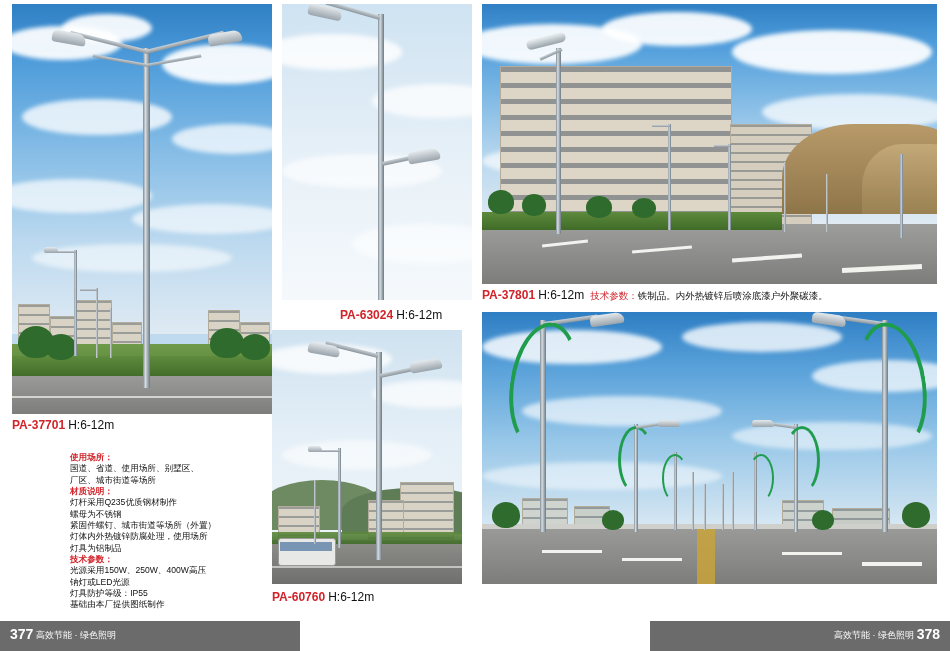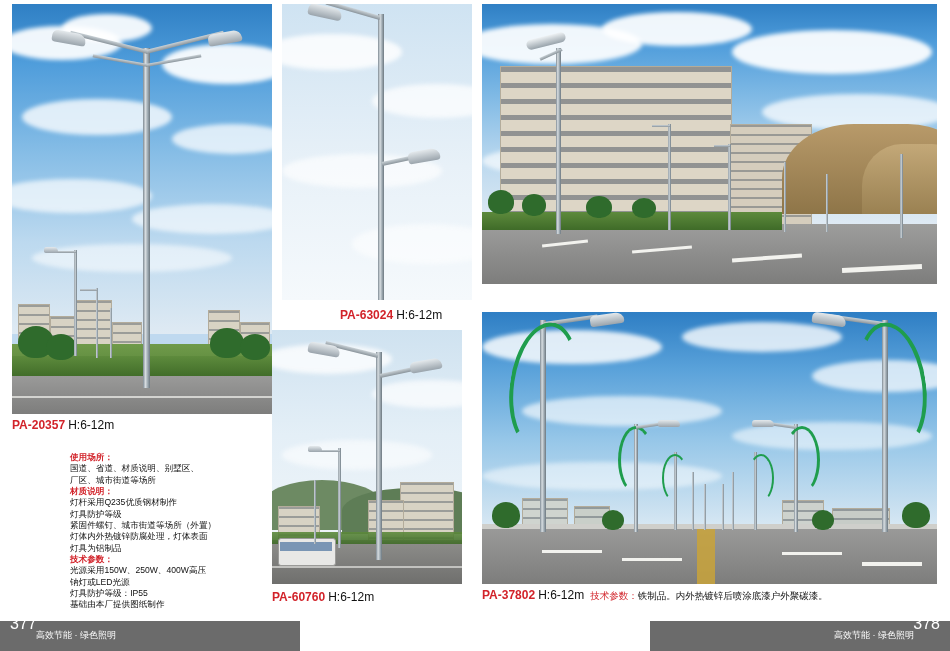--- a/index.html
+++ b/index.html
@@ -112,24 +112,24 @@
   .footer-bar {
     position: absolute;
     bottom: 0;
     height: 30px;
     background: #6b6b6b;
   }
   .footer-left { left: 0; width: 300px; }
   .footer-right { right: 0; width: 300px; }
   .folio {
     position: absolute;
-    bottom: 18px;
+    bottom: 9px;
     color: #ffffff;
-    font-size: 16px;
-    font-weight: normal;
+    font-size: 14px;
+    font-weight: bold;
   }
   .folio-text {
     position: absolute;
     bottom: 9px;
     color: #ffffff;
     font-size: 9px;
   }
 
   
   .bld {
@@ -219,32 +219,32 @@
 
     <div class="pole" style="left:62px; top:246px; width:3px; height:106px;"></div>
     <div class="arm" style="left:40px; top:247px; width:24px; height:2px;"></div>
     <div class="head" style="left:32px; top:243px; width:14px; height:6px;"></div>
     <div class="pole" style="left:84px; top:284px; width:2px; height:70px;"></div>
     <div class="arm" style="left:68px; top:285px; width:17px; height:2px;"></div>
     <div class="pole" style="left:98px; top:304px; width:2px; height:50px;"></div>
   </div>
 
   <div class="caption" style="left:12px; top:418px;">
-    <span class="code">PA-20357</span><span class="size">H:6-12m</span>
+    <span class="code">PA-37701</span><span class="size">H:6-12m</span>
   </div>
 
   <div class="spec">
     <div class="hd">使用场所：</div>
-    <div>国道、省道、材质说明、别墅区、</div>
+    <div>国道、省道、使用场所、别墅区、</div>
     <div>厂区、城市街道等场所</div>
     <div class="hd">材质说明：</div>
     <div>灯杆采用Q235优质钢材制作</div>
-    <div>灯具防护等级</div>
+    <div>螺母为不锈钢</div>
     <div>紧固件螺钉、城市街道等场所（外置）</div>
-    <div>灯体内外热镀锌防腐处理，灯体表面</div>
+    <div>灯体内外热镀锌防腐处理，使用场所</div>
     <div>灯具为铝制品</div>
     <div class="hd">技术参数：</div>
     <div>光源采用150W、250W、400W高压</div>
     <div>钠灯或LED光源</div>
     <div>灯具防护等级：IP55</div>
     <div>基础由本厂提供图纸制作</div>
   </div>
 
   <div class="photo" style="left:282px; top:4px; width:190px; height:296px; background:#ffffff;">
     <div class="sky" style="height:296px; background:linear-gradient(#cfe3f2 0%, #e8f1f8 55%, #f5f9fc 100%);"></div>
@@ -345,20 +345,23 @@
     <div class="pole" style="left:302px; top:158px; width:2px; height:70px;"></div>
     <div class="pole" style="left:344px; top:170px; width:2px; height:58px;"></div>
     <div class="pole" style="left:418px; top:150px; width:3px; height:84px;"></div>
 
     <div class="tree" style="left:6px; top:186px; width:26px; height:24px;"></div>
     <div class="tree" style="left:40px; top:190px; width:24px; height:22px;"></div>
     <div class="tree" style="left:104px; top:192px; width:26px; height:22px;"></div>
     <div class="tree" style="left:150px; top:194px; width:24px; height:20px;"></div>
   </div>
 
+  <div class="caption" style="left:482px; top:288px;">
+    <span class="code">PA-37801</span><span class="size">H:6-12m</span><span class="tech-label">技术参数：</span><span class="tech-text">铁制品。内外热镀锌后喷涂底漆户外聚碳漆。</span>
+  </div>
 
   <div class="photo" style="left:482px; top:312px; width:455px; height:272px;">
     <div class="sky" style="height:230px; background:linear-gradient(#2e7ec4 0%, #5aa2da 25%, #95c6e8 55%, #c9e0f0 85%, #e3eef6 100%);"></div>
     <div class="cloud" style="left:0px; top:18px; width:180px; height:34px; opacity:.9;"></div>
     <div class="cloud" style="left:200px; top:10px; width:160px; height:30px; opacity:.85;"></div>
     <div class="cloud" style="left:330px; top:48px; width:150px; height:32px; opacity:.8;"></div>
     <div class="cloud" style="left:40px; top:84px; width:200px; height:30px; opacity:.7;"></div>
     <div class="cloud" style="left:250px; top:110px; width:200px; height:28px; opacity:.6;"></div>
     <div class="cloud" style="left:0px; top:150px; width:240px; height:28px; opacity:.55;"></div>
 
@@ -413,23 +416,20 @@
     <div class="pole" style="left:250px; top:160px; width:2px; height:58px;"></div>
     <div class="pole" style="left:222px; top:172px; width:2px; height:46px;"></div>
     <div class="pole" style="left:240px; top:172px; width:2px; height:46px;"></div>
 
     <div class="tree" style="left:10px; top:190px; width:28px; height:26px;"></div>
     <div class="tree" style="left:420px; top:190px; width:28px; height:26px;"></div>
     <div class="tree" style="left:120px; top:198px; width:22px; height:20px;"></div>
     <div class="tree" style="left:330px; top:198px; width:22px; height:20px;"></div>
   </div>
 
-  <div class="caption" style="left:482px; top:588px;">
-    <span class="code">PA-37802</span><span class="size">H:6-12m</span><span class="tech-label">技术参数：</span><span class="tech-text">铁制品。内外热镀锌后喷涂底漆户外聚碳漆。</span>
-  </div>
 
   <div class="footer-bar footer-left"></div>
   <div class="footer-bar footer-right"></div>
   <div class="folio" style="left:10px;">377</div>
   <div class="folio-text" style="left:36px;">高效节能 · 绿色照明</div>
   <div class="folio" style="right:10px;">378</div>
   <div class="folio-text" style="right:36px;">高效节能 · 绿色照明</div>
 
 </div>
 

